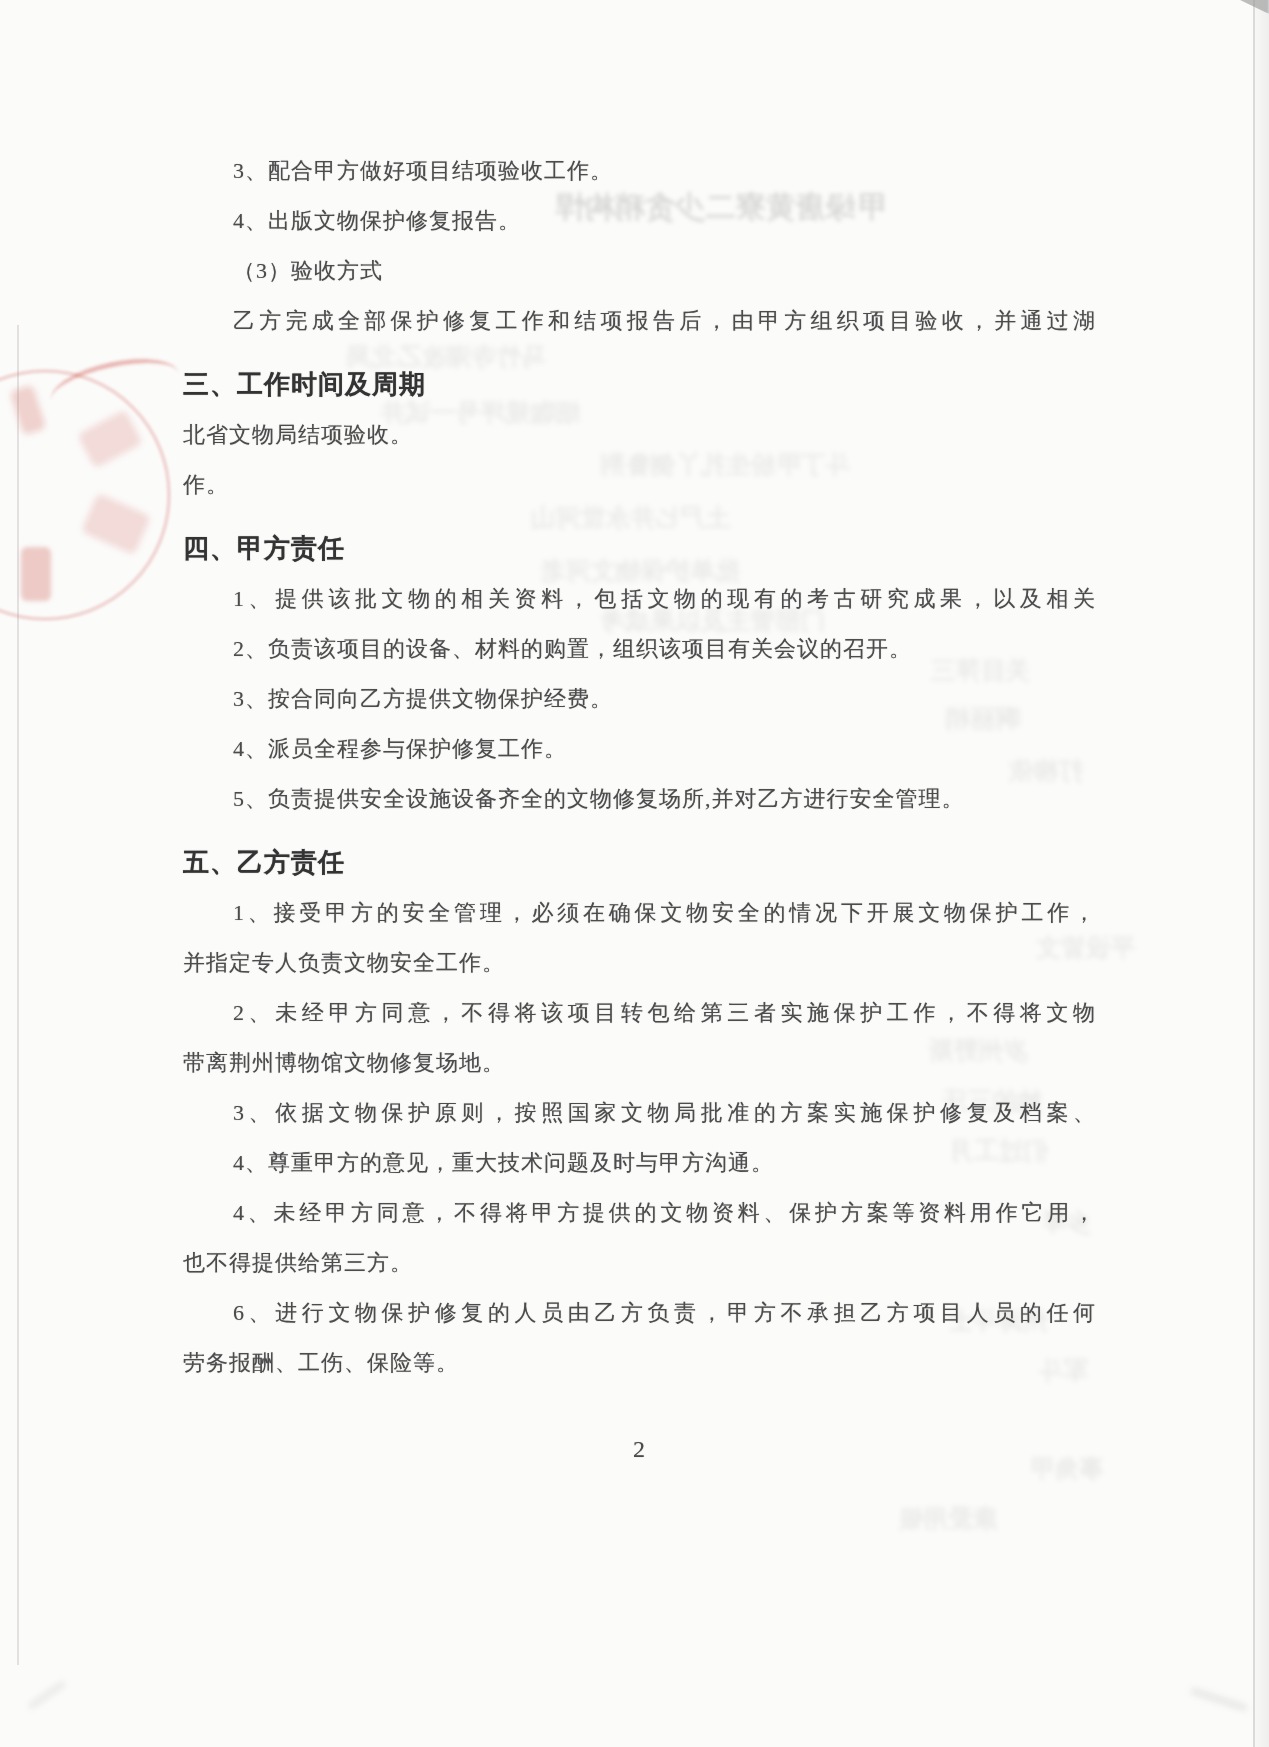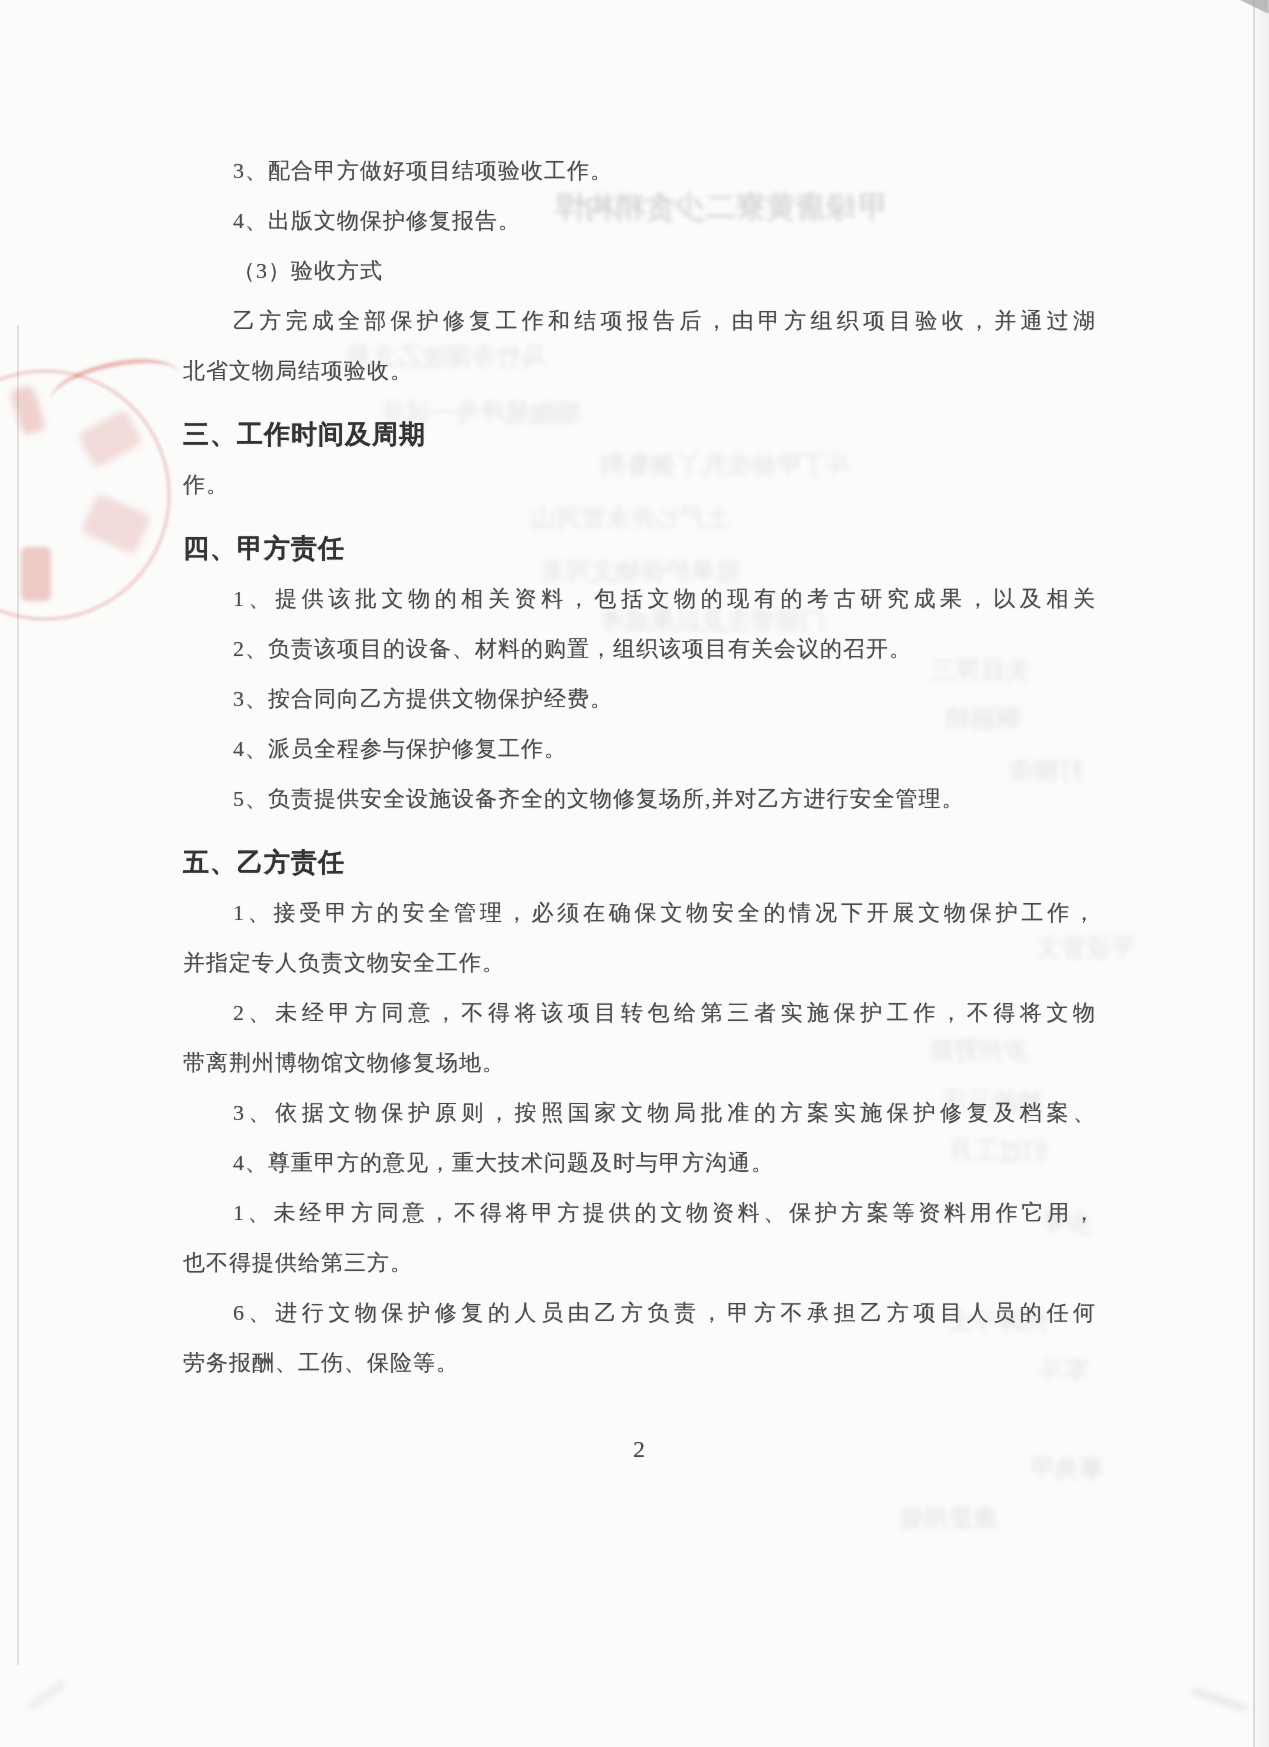--- a/index.html
+++ b/index.html
@@ -128,34 +128,34 @@
 <div class="corner-tr"></div>
 <div class="smudge sm1"></div>
 <div class="smudge sm2"></div>
 
 <div class="content">
 
   <div class="tl ind">3、配合甲方做好项目结项验收工作。</div>
     <div class="tl ind">4、出版文物保护修复报告。</div>
     <div class="tl ind">（3）验收方式</div>
     <div class="tl ind just">乙方完成全部保护修复工作和结项报告后，由甲方组织项目验收，并通过湖</div>
+    <div class="tl hd">三、工作时间及周期</div>
     <div class="tl">北省文物局结项验收。</div>
-    <div class="tl hd">三、工作时间及周期</div>
     <div class="tl">作。</div>
     <div class="tl hd">四、甲方责任</div>
     <div class="tl ind just">1、提供该批文物的相关资料，包括文物的现有的考古研究成果，以及相关</div>
     <div class="tl ind">2、负责该项目的设备、材料的购置，组织该项目有关会议的召开。</div>
     <div class="tl ind">3、按合同向乙方提供文物保护经费。</div>
     <div class="tl ind">4、派员全程参与保护修复工作。</div>
     <div class="tl ind">5、负责提供安全设施设备齐全的文物修复场所,并对乙方进行安全管理。</div>
     <div class="tl hd">五、乙方责任</div>
     <div class="tl ind just">1、接受甲方的安全管理，必须在确保文物安全的情况下开展文物保护工作，</div>
     <div class="tl">并指定专人负责文物安全工作。</div>
     <div class="tl ind just">2、未经甲方同意，不得将该项目转包给第三者实施保护工作，不得将文物</div>
     <div class="tl">带离荆州博物馆文物修复场地。</div>
     <div class="tl ind just">3、依据文物保护原则，按照国家文物局批准的方案实施保护修复及档案、</div>
     <div class="tl ind">4、尊重甲方的意见，重大技术问题及时与甲方沟通。</div>
-    <div class="tl ind just">1、未经甲方同意，不得将甲方提供的文物资料、保护方案等资料用作它用，</div>
+    <div class="tl ind just">4、未经甲方同意，不得将甲方提供的文物资料、保护方案等资料用作它用，</div>
     <div class="tl">也不得提供给第三方。</div>
     <div class="tl ind just">6、进行文物保护修复的人员由乙方负责，甲方不承担乙方项目人员的任何</div>
     <div class="tl">劳务报酬、工伤、保险等。</div>
     <div class="page-num">2</div>
 </div>
 
 </body></html>

